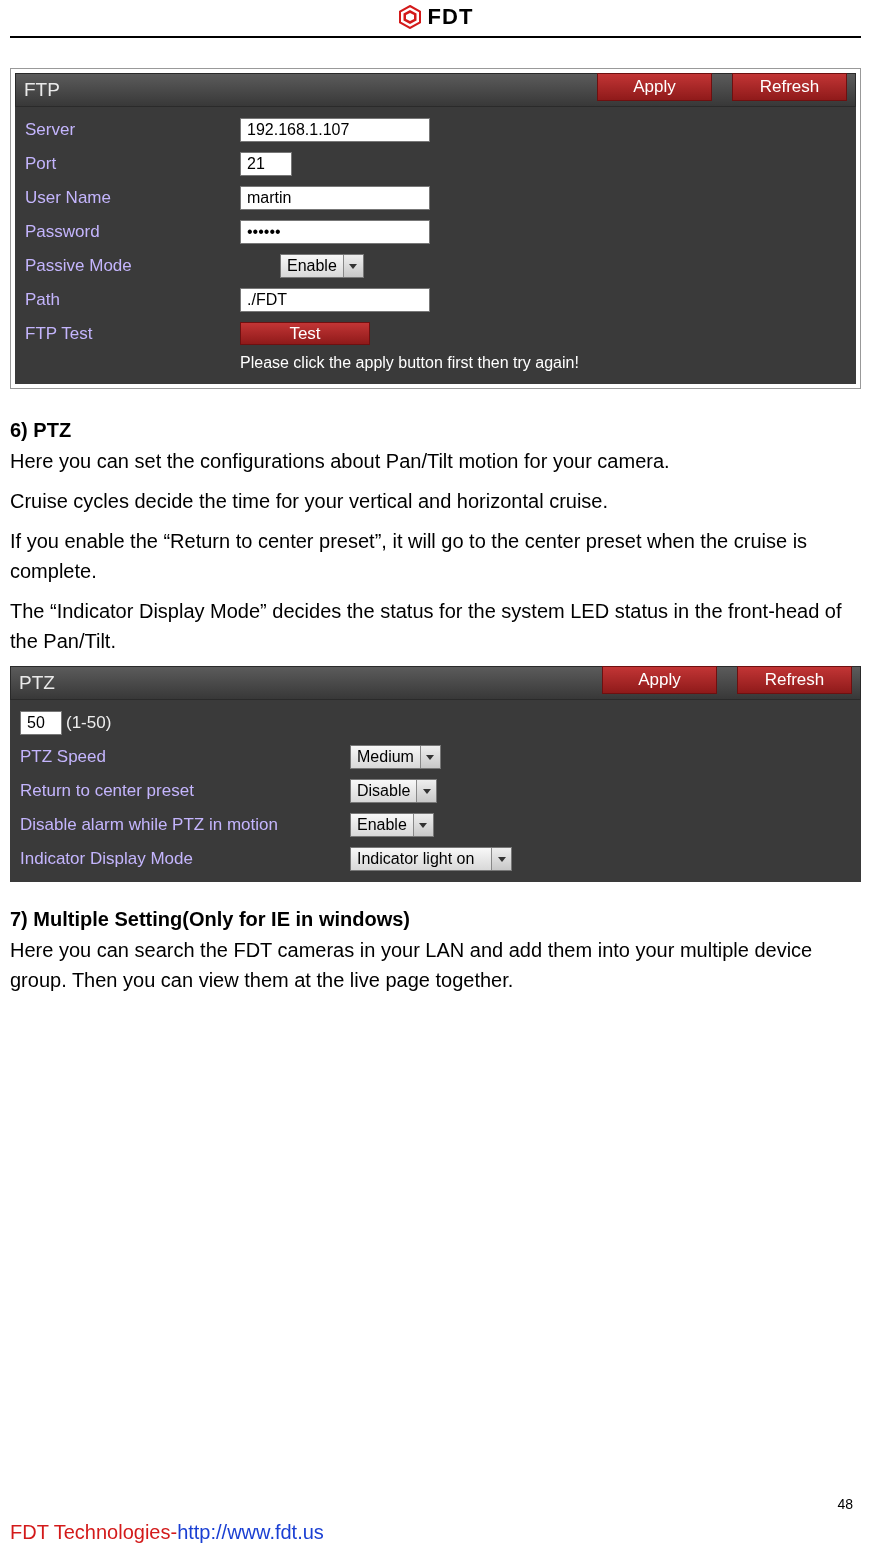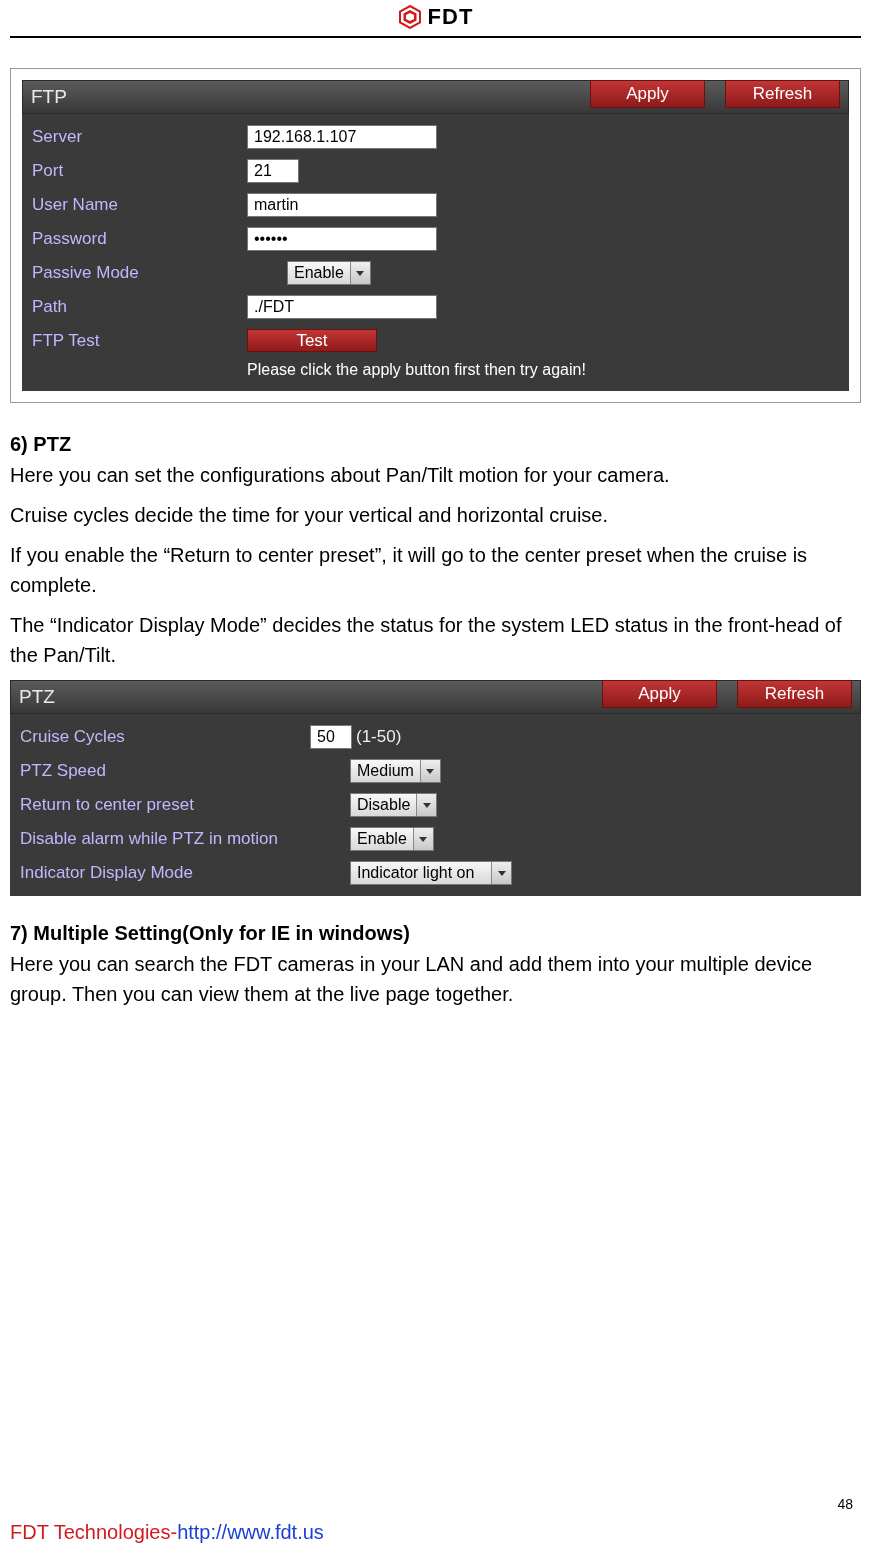--- a/index.html
+++ b/index.html
@@ -31,21 +31,21 @@
   }
   .logo-mark svg { width: 24px; height: 24px; }
   .logo-text {
     font-weight: 800;
     font-size: 22px;
     letter-spacing: 1px;
   }
   .panel {
     border: 1px solid #999;
     background: #fff;
-    padding: 11px;
+    padding: 4px;
     margin-bottom: 30px;
   }
   .ui-dark {
     background: #3a3a3a;
     color: #e9e9e9;
     font-size: 17px;
     font-family: Arial, sans-serif;
   }
   .ui-header {
     display: flex;
@@ -230,21 +230,20 @@
   <div class="section-text">The “Indicator Display Mode” decides the status for the system LED status in the front-head of the Pan/Tilt.</div>
 
   <div class="ui-dark ptz" style="margin-bottom:26px;">
     <div class="ui-header">
       <span class="title">PTZ</span>
       <button class="btn-red">Apply</button>
       <button class="btn-red">Refresh</button>
     </div>
     <div class="ui-body">
       <div class="row">
-        <span class="label-col">Cruise Cycles</span>
         <input class="text-input" style="width: 42px;" value="50">
         <span class="range-hint">(1-50)</span>
       </div>
       <div class="row">
         <span class="label-col">PTZ Speed</span>
         <span class="select-fake">
           <span class="sel-text" style="min-width:60px">Medium</span>
           <span class="sel-btn"></span>
         </span>
       </div>

